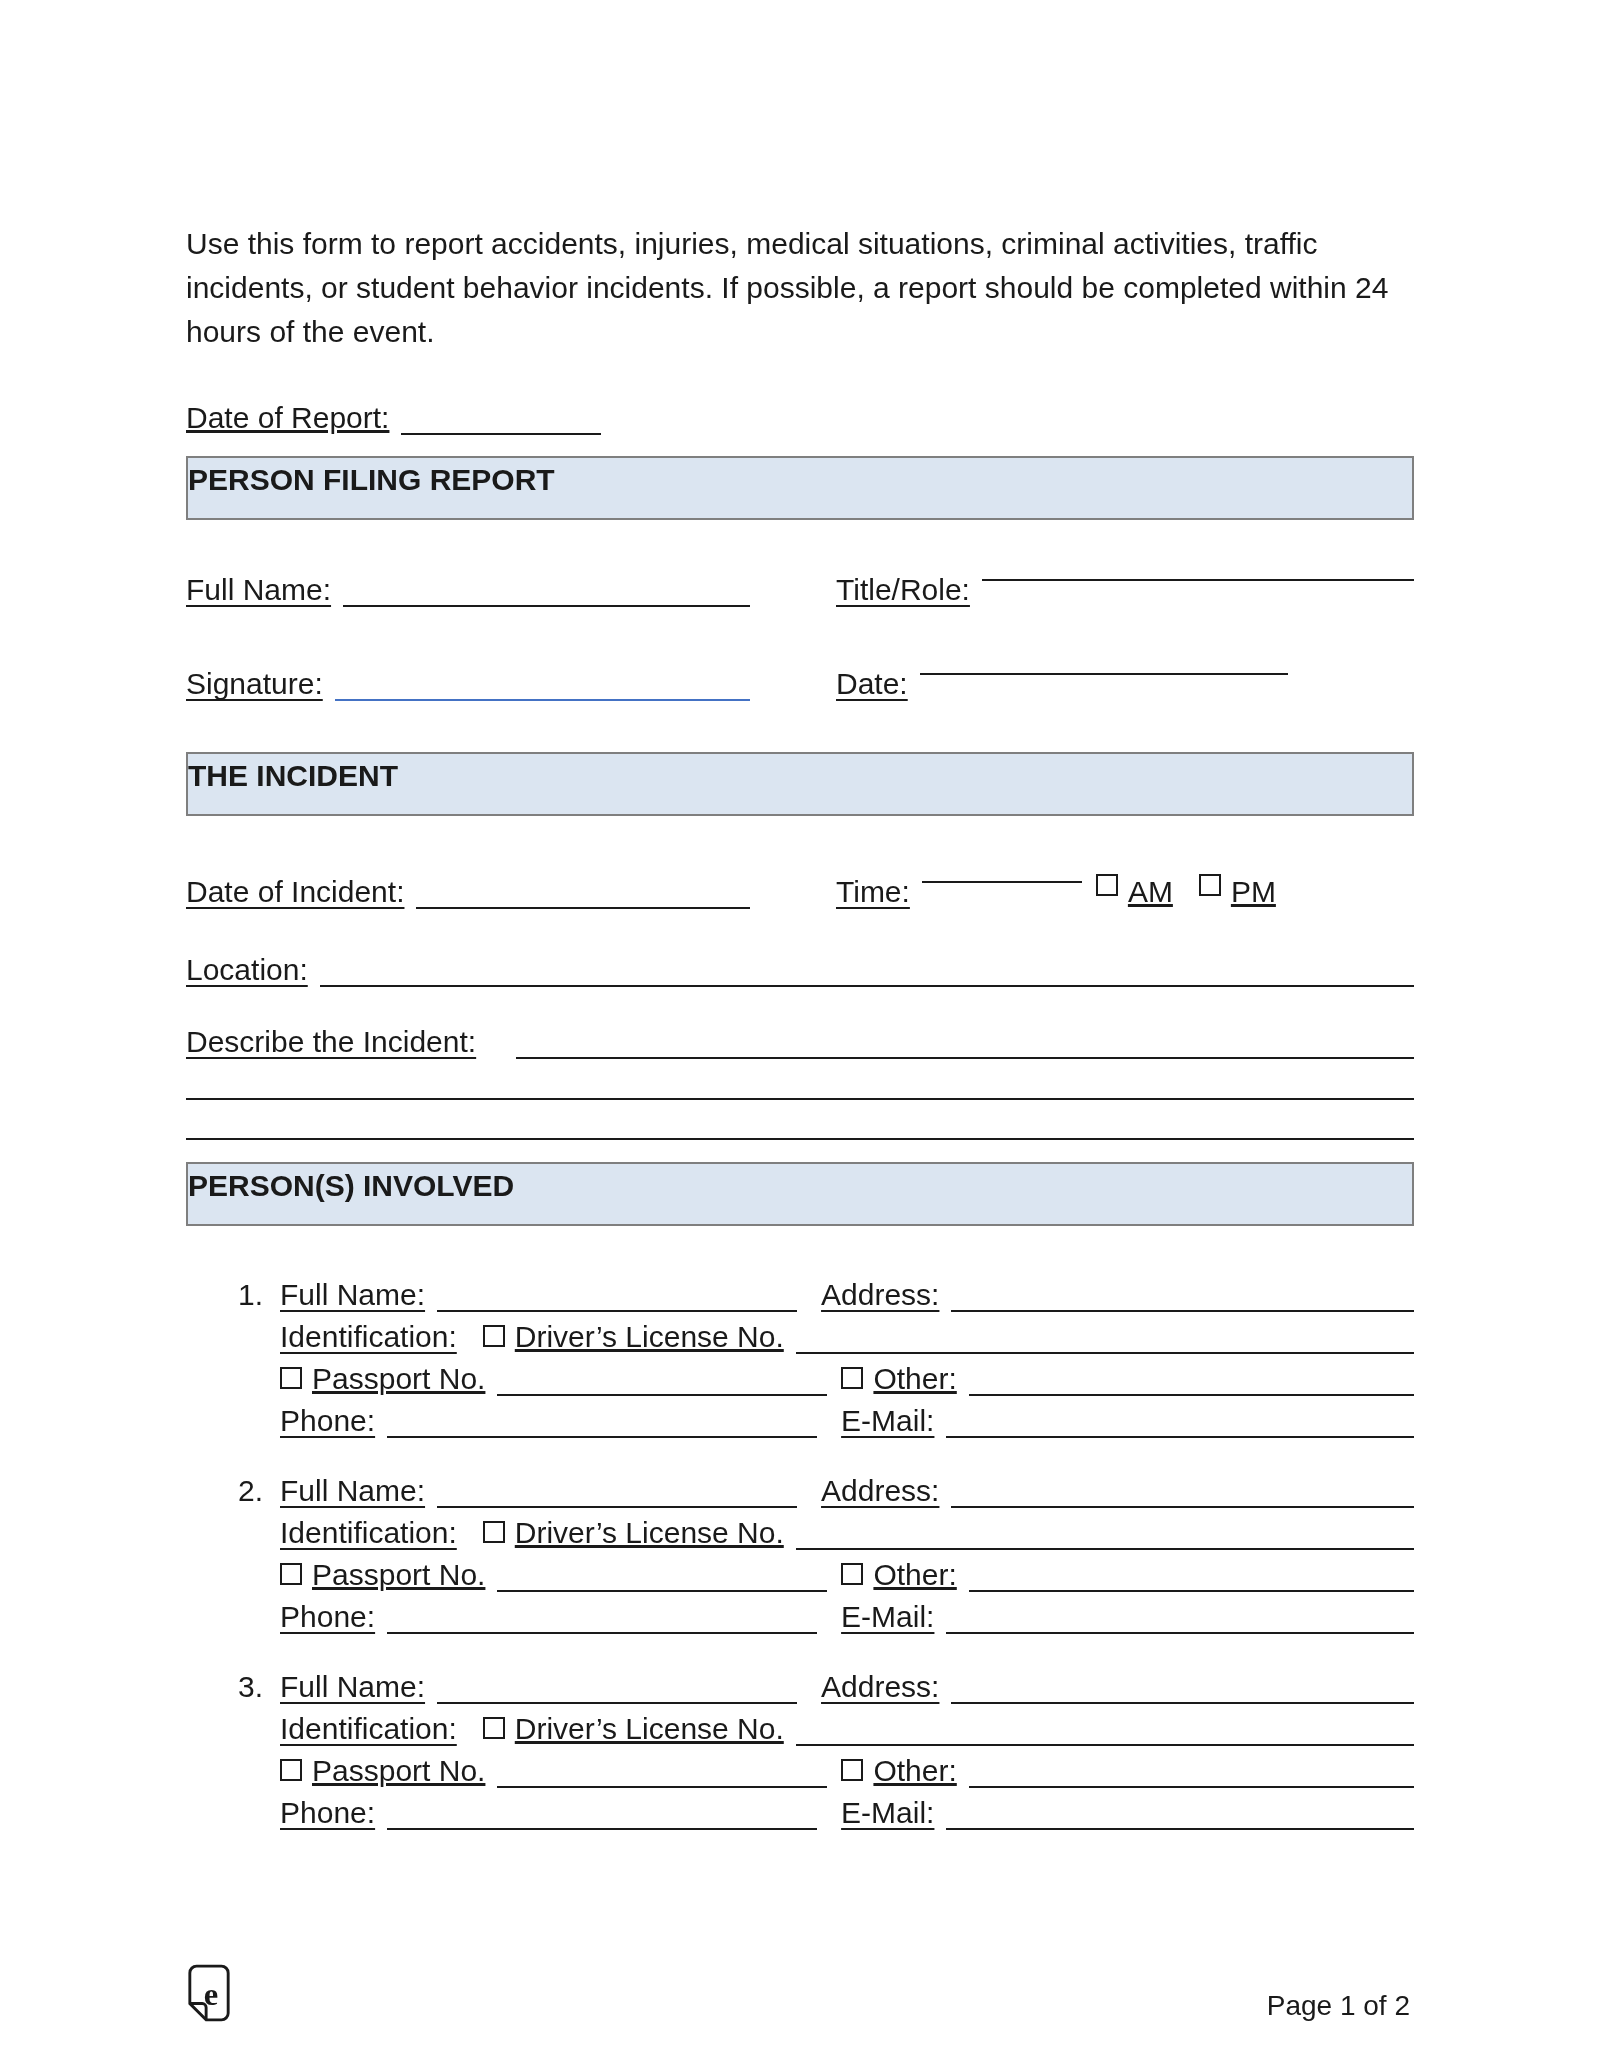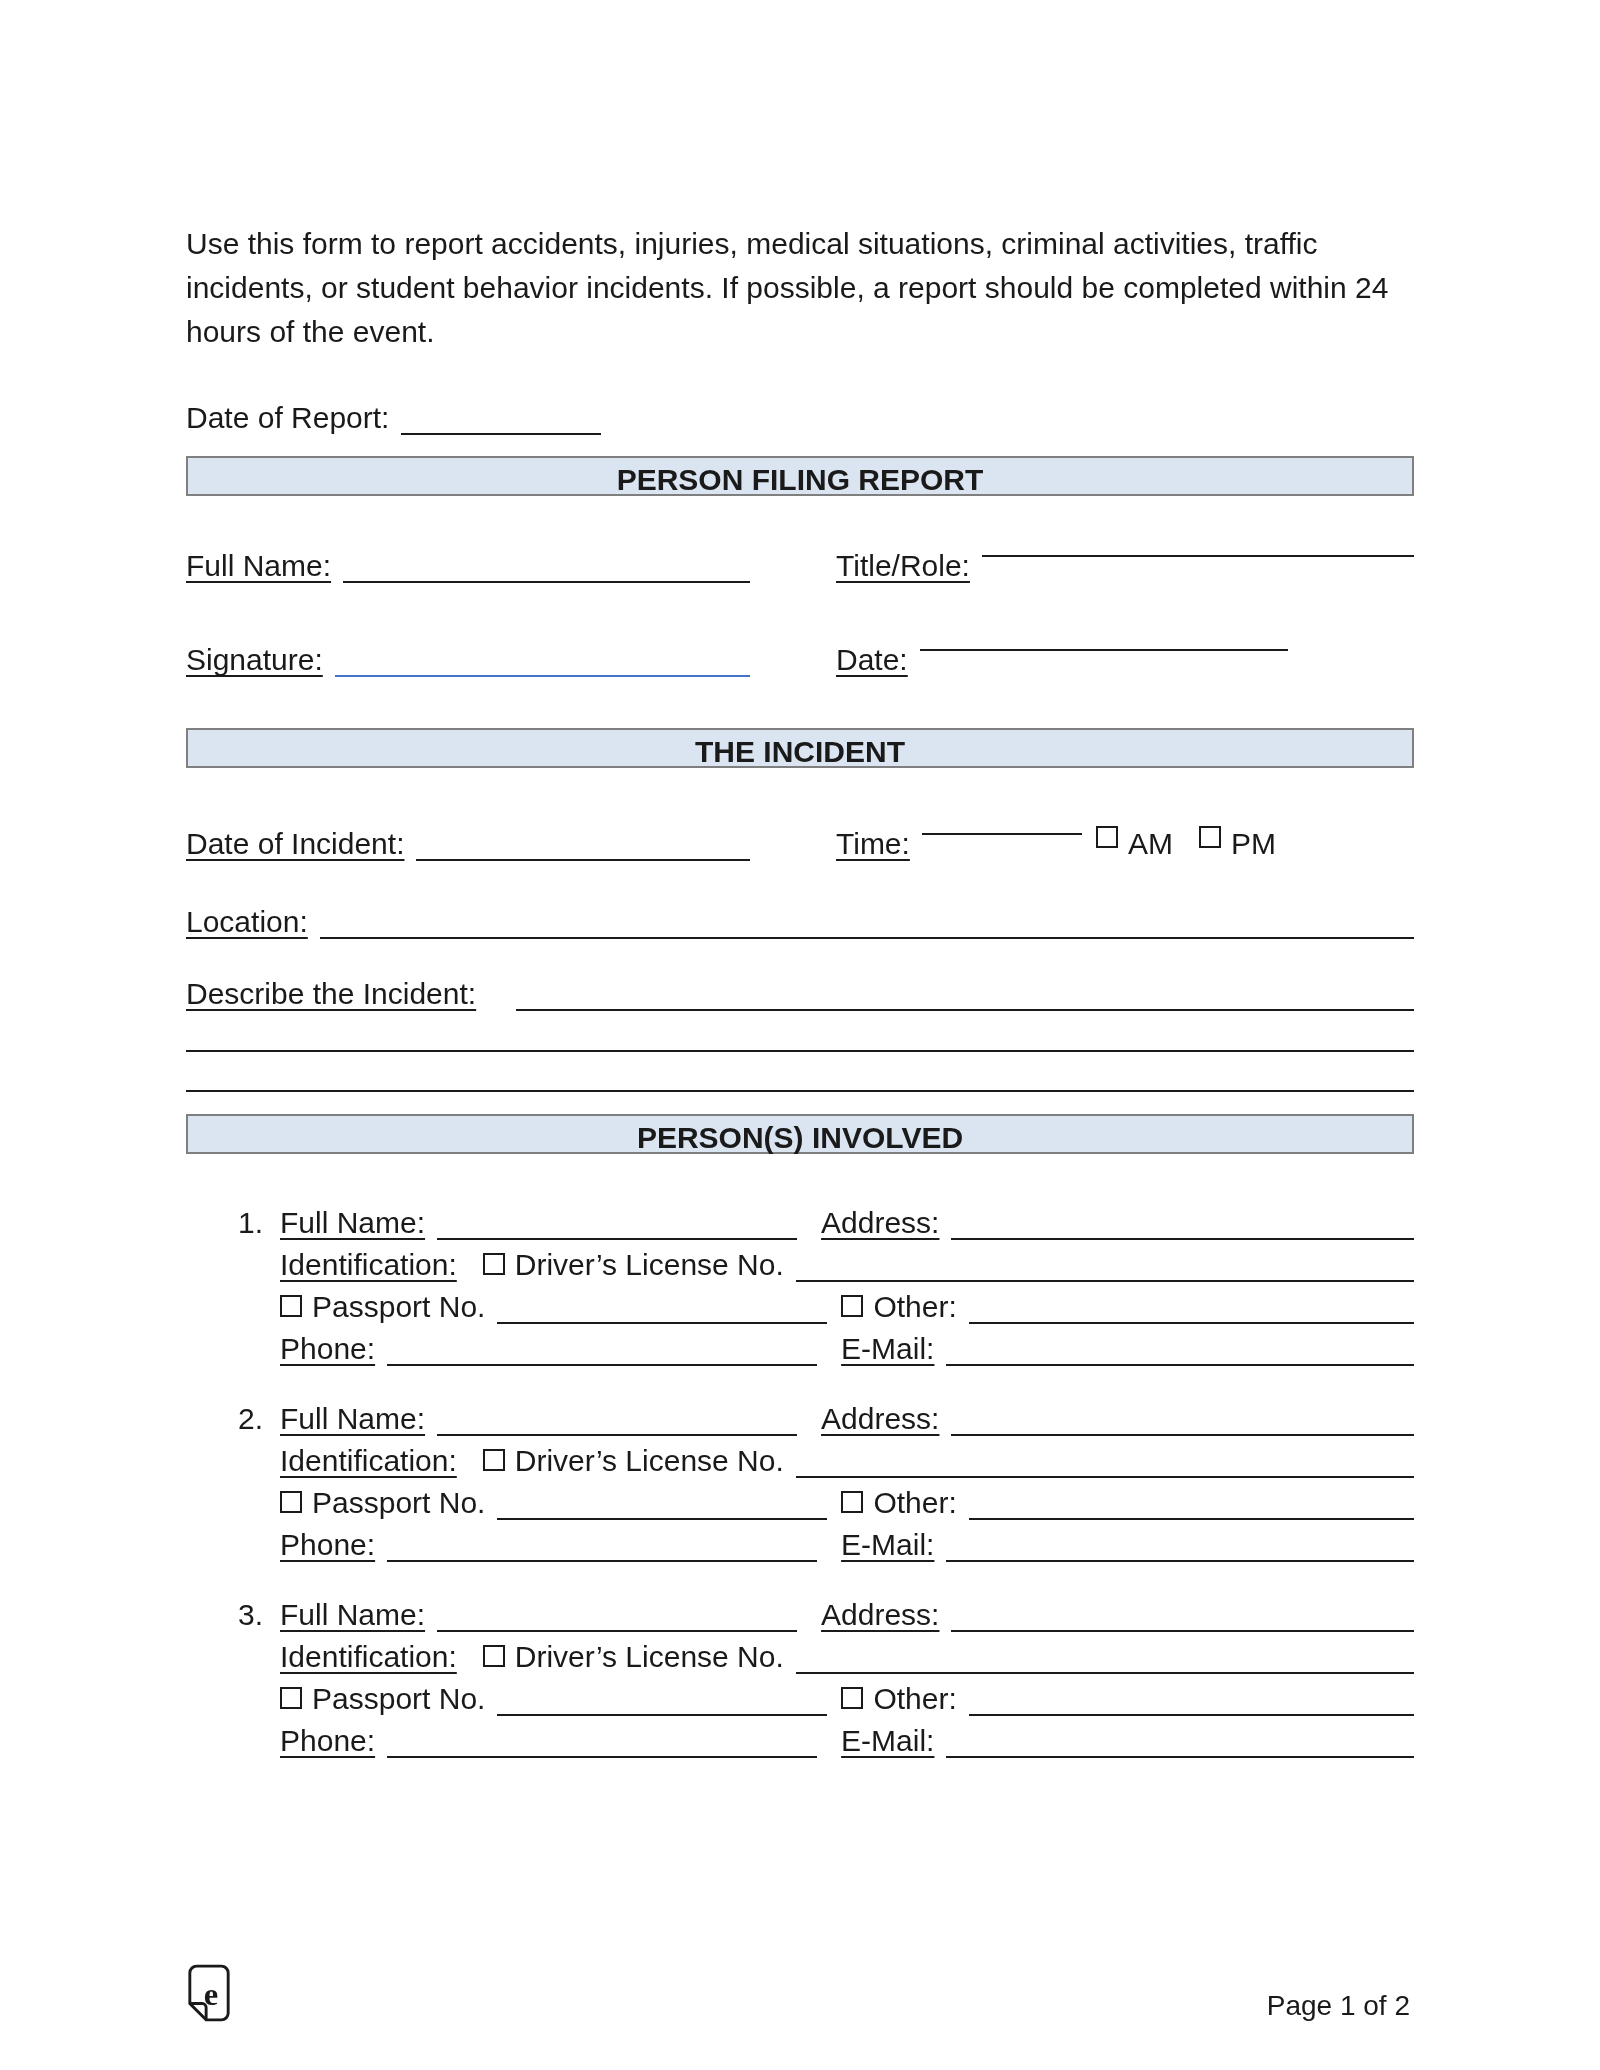--- a/index.html
+++ b/index.html
@@ -11,25 +11,25 @@
   .title {
     font-size:46px; font-weight:bold; text-align:center;
     line-height:52px; letter-spacing:0.5px; margin:0;
   }
   .intro { font-size:30px; line-height:44px; margin:46px 0 0 0; }
   .row { display:flex; align-items:baseline; font-size:30px; line-height:36px; }
   .date-report-row { margin-top:46px; }
   .lbl { white-space:nowrap; margin-right:12px;
          text-decoration:underline; text-decoration-thickness:2px;
          text-underline-offset:5px; text-decoration-skip-ink:none; }
-  .plain { white-space:nowrap; margin-right:12px; }
+  .plain { white-space:nowrap; margin-right:12px;text-decoration:underline; }
   .bar {
-    margin-top:20px; height:40px; line-height:44px; box-sizing:border-box;
+    margin-top:20px; height:64px; line-height:44px; box-sizing:border-box;
     background:#dbe5f1; border:2px solid #7f7f7f;
-    font-size:30px; font-weight:bold; text-align:center;
+    font-size:30px; font-weight:bold; 
   }
   .bar.incident-bar { margin-top:50px; }
   .bar.persons-bar { margin-top:22px; }
   .blank {
     display:inline-block; height:0; border-bottom:2px solid #1a1a1a;
     position:relative; top:7px;
   }
   .blank.grow { flex:1 1 auto; }
   .blank.w200 { width:200px; }
   .blank.w160 { width:160px; }

